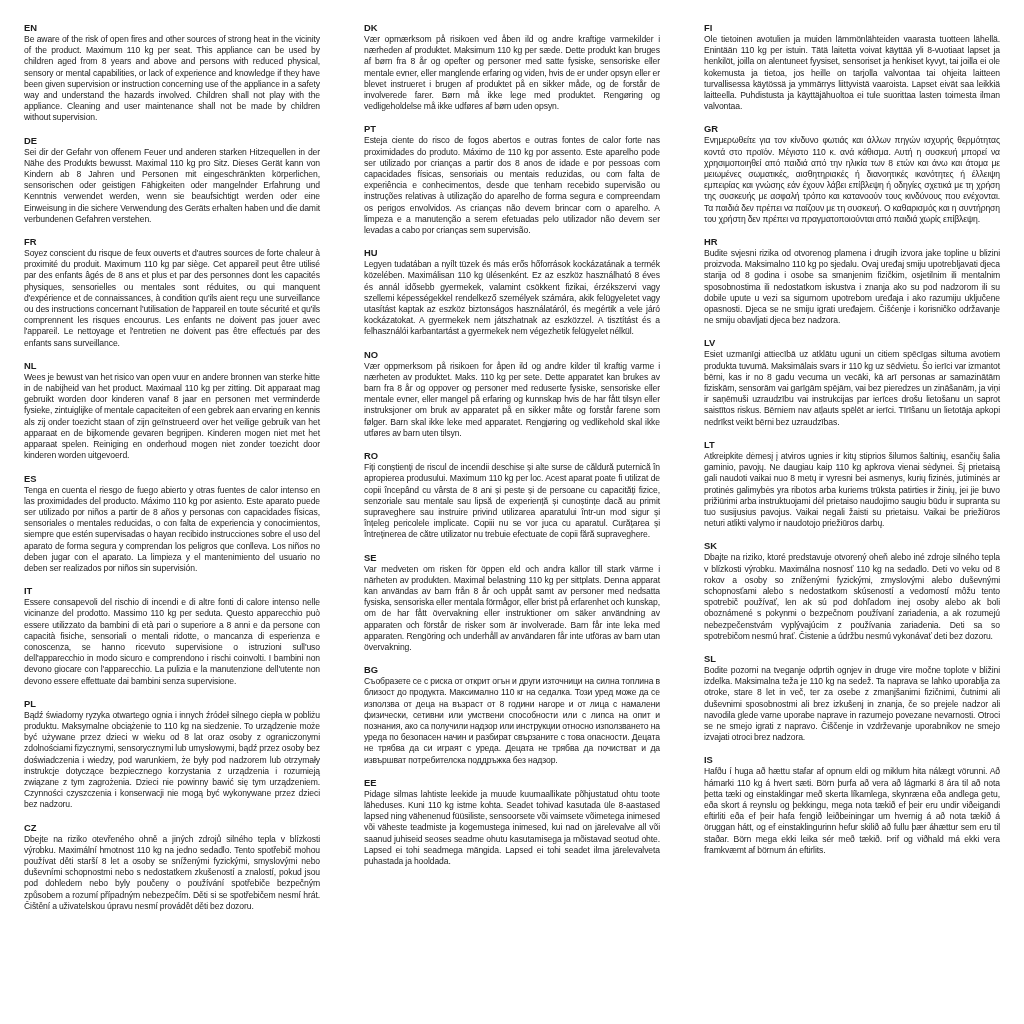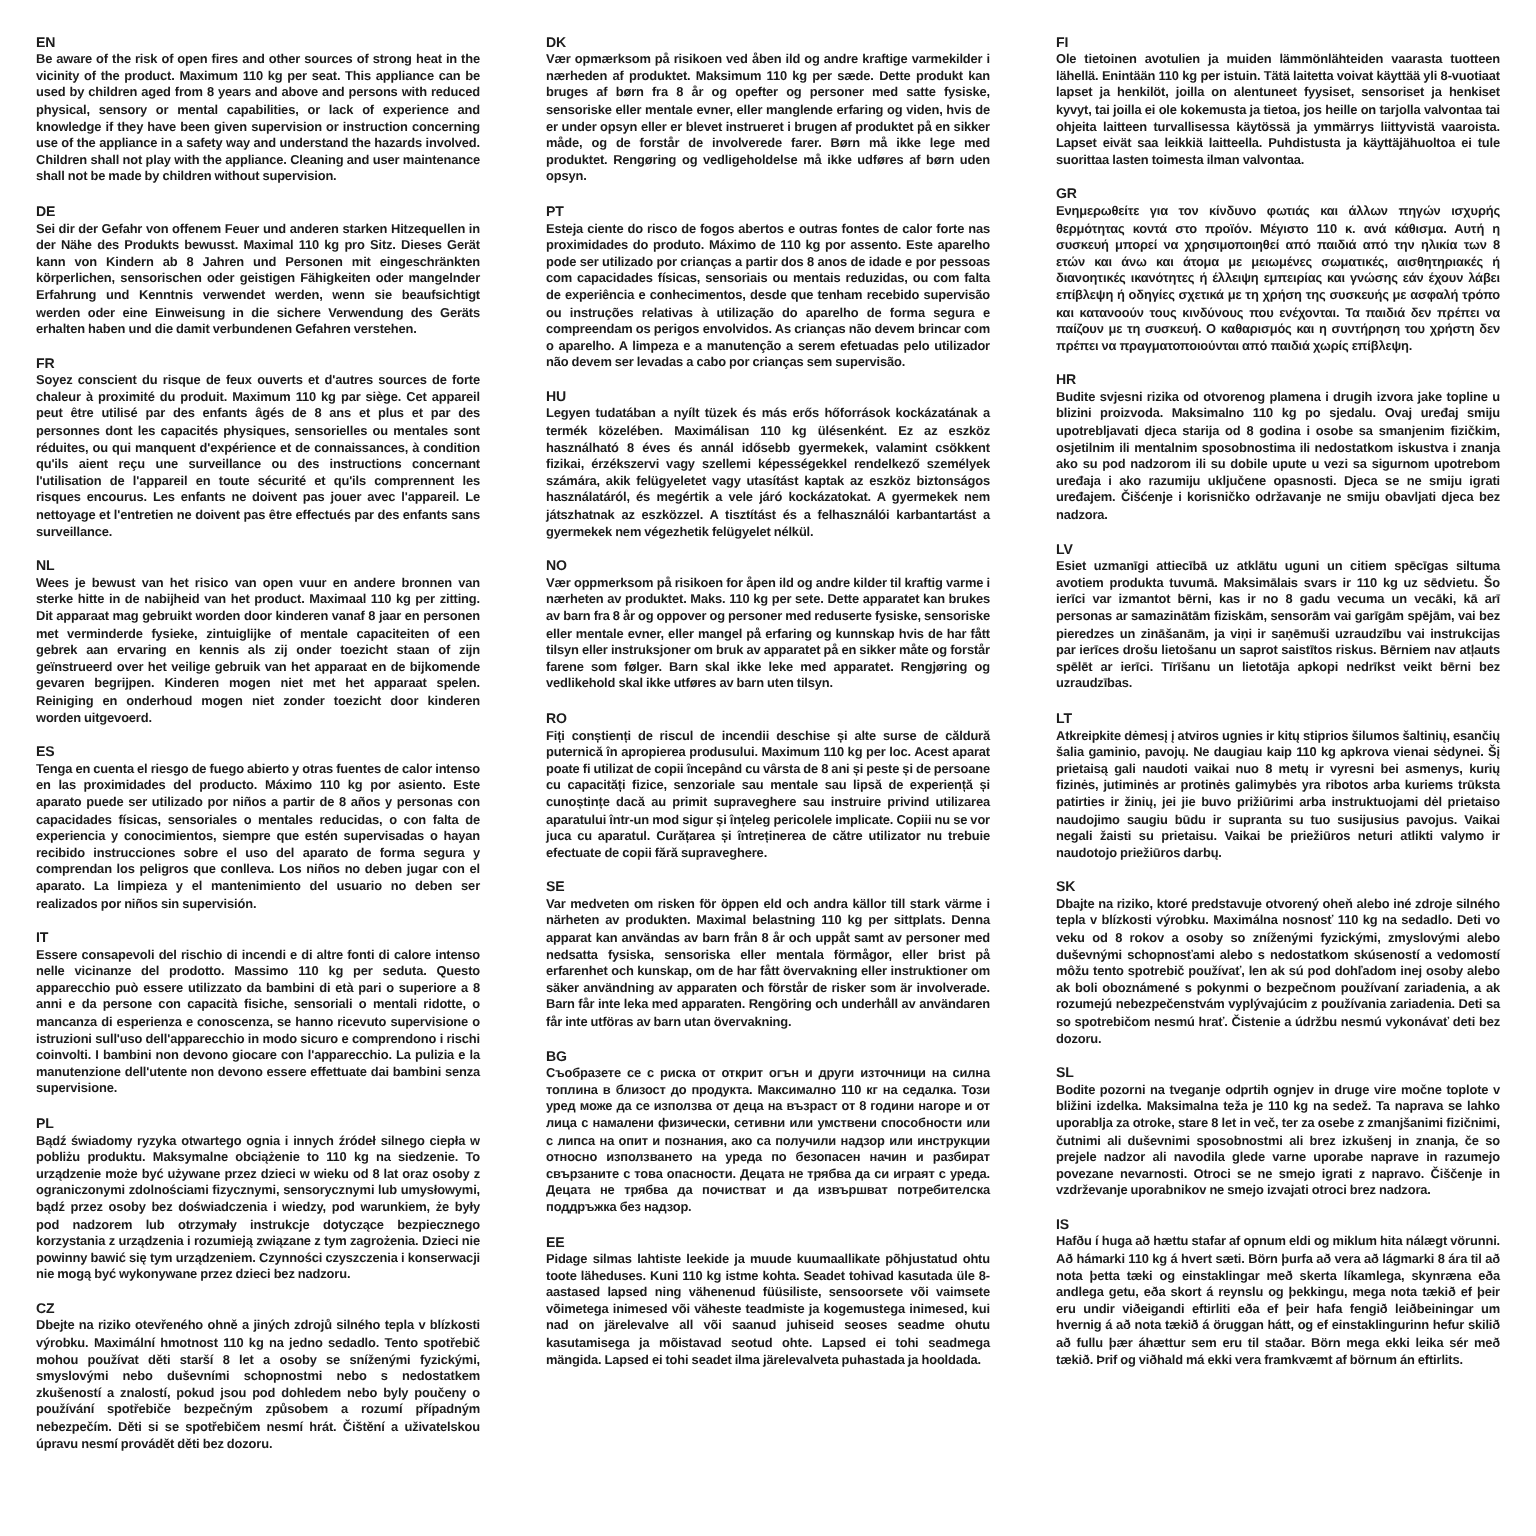--- a/index.html
+++ b/index.html
@@ -28,21 +28,20 @@
     margin: 0;
     letter-spacing: -0.1px;
   }
   .sec-text {
     font-size: 8.6px;
     line-height: 11.2px;
     margin: 0;
     text-align: justify;
     letter-spacing: -0.1px;
     word-spacing: -0.2px;
-    font-weight: bold;
   }
 </style>
 </head>
 <body>
 
 <div class="page">
   <div class="columns">
     <div class="col">
   <div class="section">
     <h3 class="sec-code">EN</h3>

